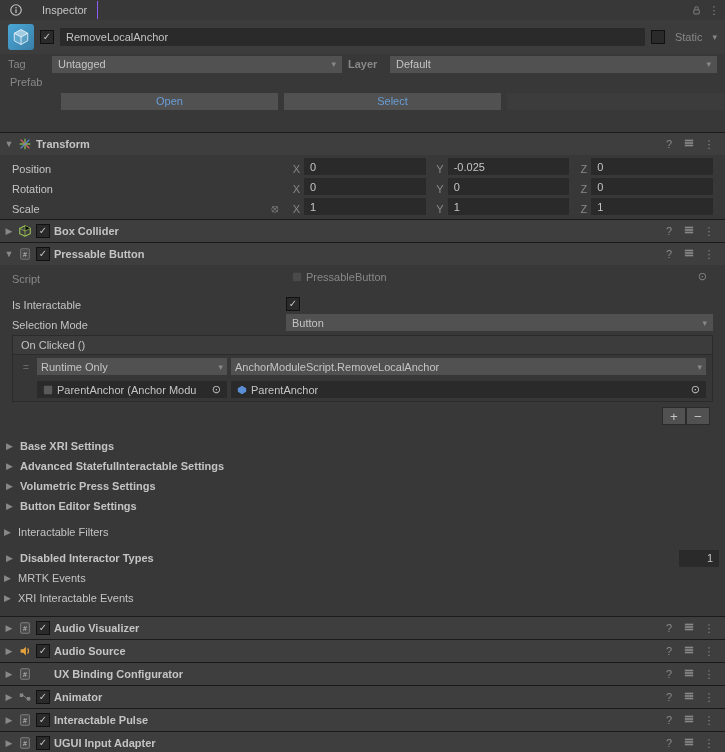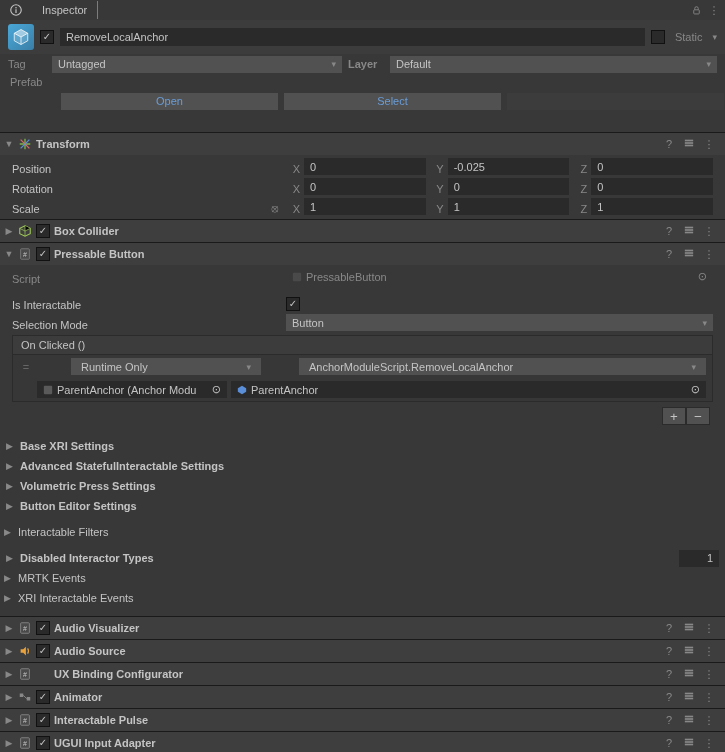--- a/index.html
+++ b/index.html
@@ -35,21 +35,21 @@
 .prop-lbl { width: 270px; color: #c4c4c4; }
 .vec-lbl { color: #888; width: 14px; text-align: right; }
 .num-field { flex: 1; background: #2a2a2a; border: none; color: #c4c4c4; padding: 2px 6px; height: 17px; font-size: 11px; min-width: 0; }
 .obj-field { flex: 1; background: #2a2a2a; border: none; color: #888; padding: 2px 6px; height: 17px; display: flex; align-items: center; gap: 4px; position: relative; }
 .obj-field .picker { margin-left: auto; color: #888; cursor: pointer; }
 .link-icon { color: #888; width: 14px; text-align: center; }
 .event-box { margin: 2px 12px; background: #373737; border: 1px solid #2b2b2b; }
 .event-header { background: #3c3c3c; padding: 3px 8px; border-bottom: 1px solid #2b2b2b; }
 .event-row { display: flex; padding: 3px 6px; gap: 4px; align-items: center; }
 .event-row .drag { width: 14px; color: #666; text-align: center; }
-.ev-dropdown { background: #515151; padding: 2px 10px; height: 17px; display: flex; align-items: center; justify-content: space-between; cursor: pointer; margin-left: 34px; }
+.ev-dropdown { background: #515151; padding: 2px 4px; height: 17px; display: flex; align-items: center; justify-content: space-between; cursor: pointer; }
 .ev-dropdown::after { content: "▾"; color: #888; font-size: 9px; }
 .ev-field { background: #2a2a2a; padding: 2px 6px; height: 17px; display: flex; align-items: center; gap: 4px; color: #c4c4c4; position: relative; }
 .ev-btns { display: flex; justify-content: flex-end; padding: 3px; gap: 0; }
 .ev-btns button { width: 24px; height: 18px; background: #515151; border: 1px solid #2b2b2b; color: #c4c4c4; cursor: pointer; }
 .fold-section { padding: 3px 6px; display: flex; align-items: center; gap: 4px; height: 20px; }
 .fold-section .tri { width: 10px; color: #888; font-size: 9px; }
 .fold-section .ftitle { font-weight: 600; color: #c4c4c4; flex: 1; }
 .count-field { width: 40px; background: #2a2a2a; border: none; color: #c4c4c4; text-align: right; padding: 2px 6px; height: 17px; font-size: 11px; }
 .add-comp-wrap { text-align: center; padding: 8px; }
 .add-comp-btn { width: 230px; height: 22px; background: #515151; border: 1px solid #2b2b2b; color: #c4c4c4; cursor: pointer; }

